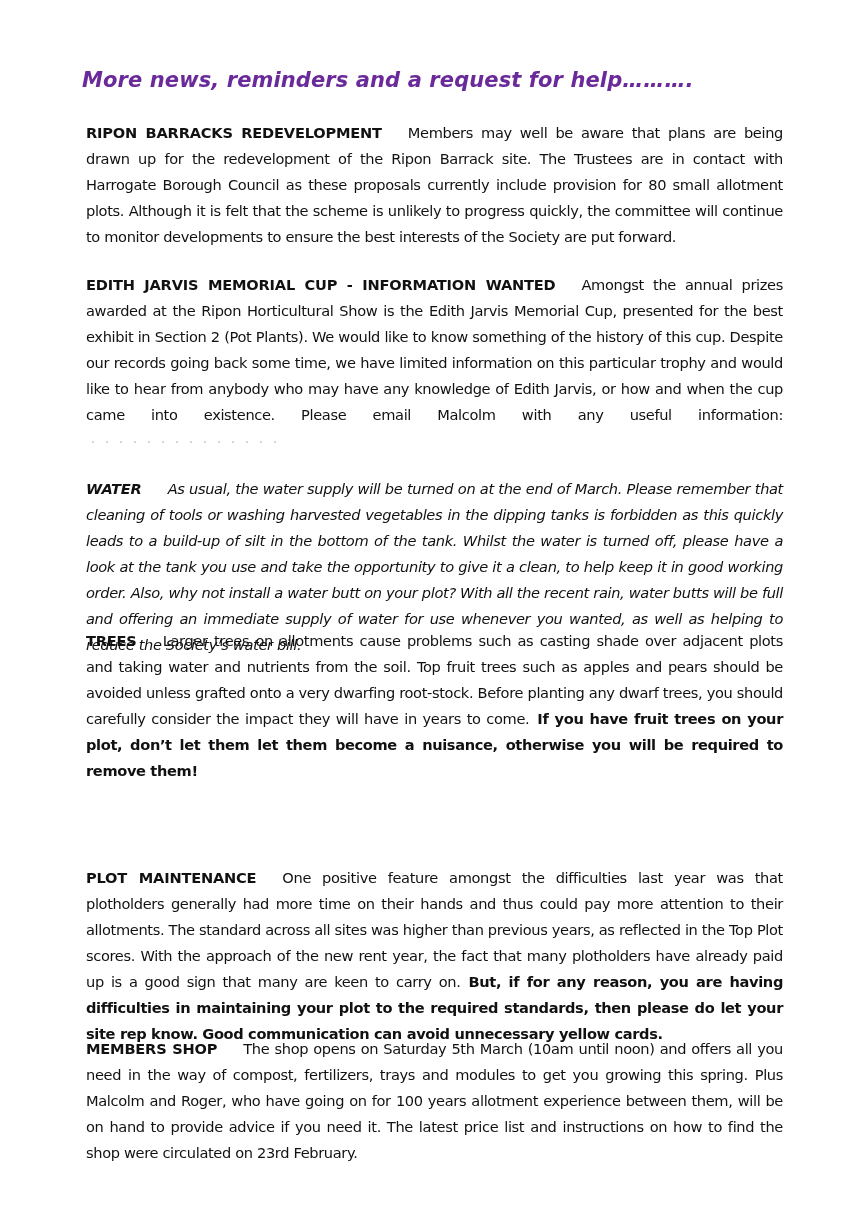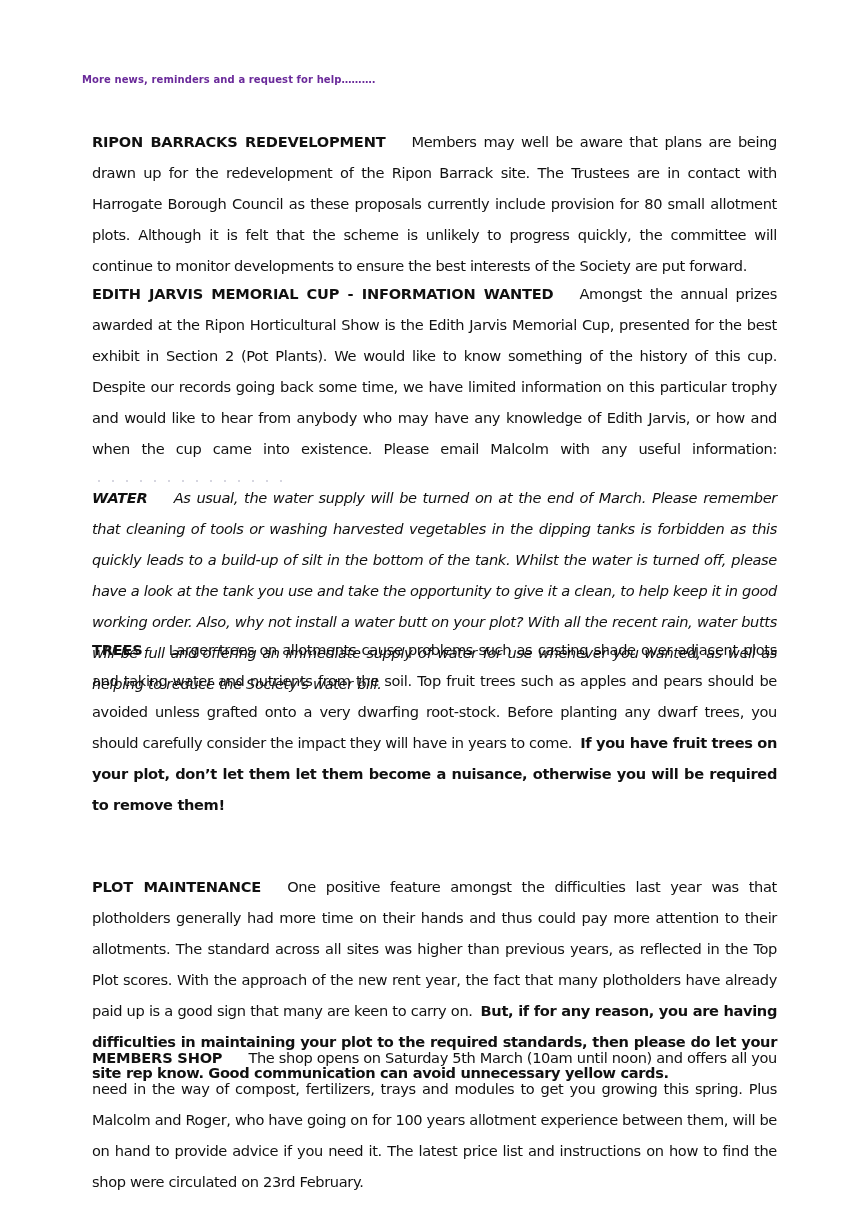--- a/index.html
+++ b/index.html
@@ -4,32 +4,32 @@
   <style>
     html, body { margin: 0; padding: 0; background: #ffffff; }
     body { width: 868px; height: 1228px; position: relative; overflow: hidden; }
     .page {
       position: absolute; left: 82px; top: 68px; width: 705px;
       font-family: "DejaVu Sans", sans-serif;
       color: #111111;
     }
     .headline {
       font-family: "DejaVu Sans", sans-serif;
-      font-weight: bold;
+      font-style: italic; font-weight: bold;
       color: #6a2a9a;
-      font-size: 10px;
+      font-size: 21px;
       margin: 0 0 25px 0;
       height: 24px; line-height: 24px;
       letter-spacing: 0.1px;
     }
     .section {
       font-size: 14.6px;
-      line-height: 31px;
+      line-height: 26px;
       text-align: justify;
-      margin: 10px;
+      margin: 4px;
       letter-spacing: -0.35px;
       word-spacing: 0px;
     }
     .section .title { font-weight: bold; letter-spacing: -0.2px; }
     .section .gap { display: inline-block; width: 26px; }
     .section .sgap { display: inline-block; width: 8px; }
     .section .emph { font-weight: bold; }
     .s1 { position: absolute; top: 48px; }
     .s2 { position: absolute; top: 200px; }
     .s3 { position: absolute; top: 404px; font-style: italic; }

